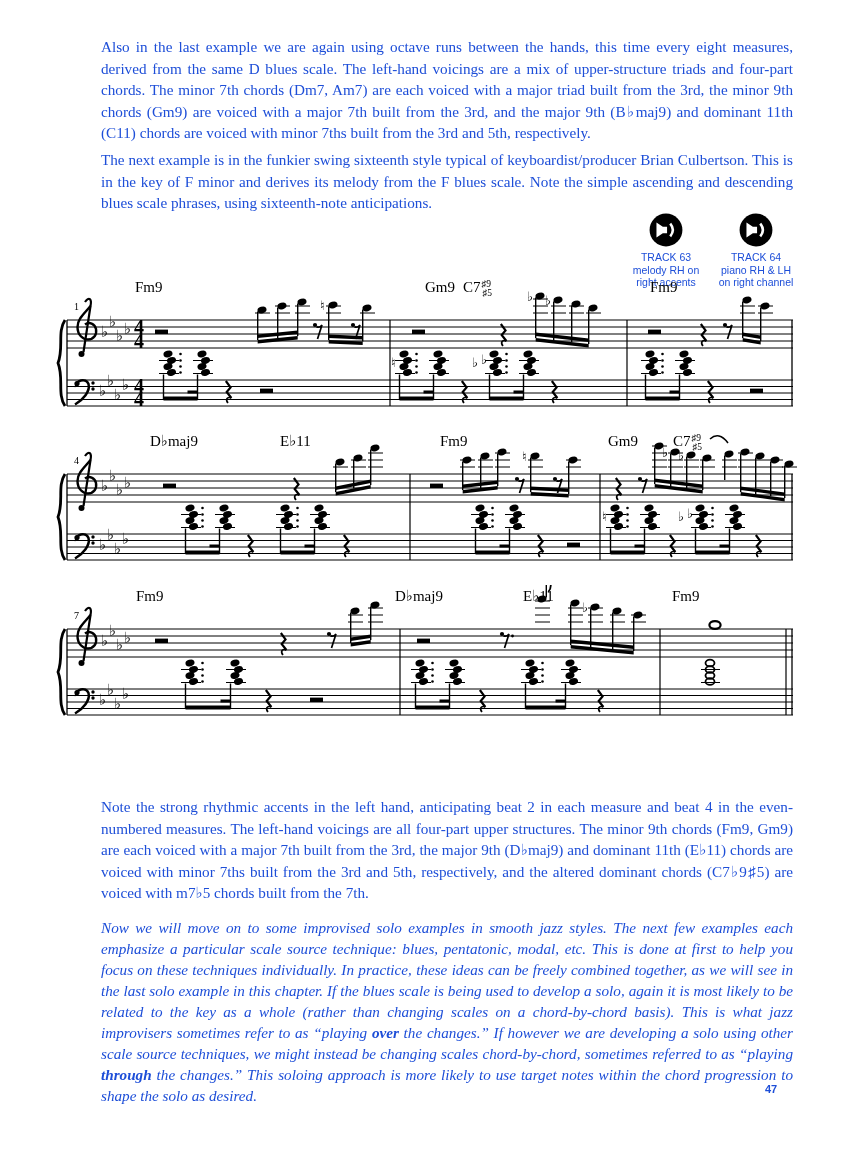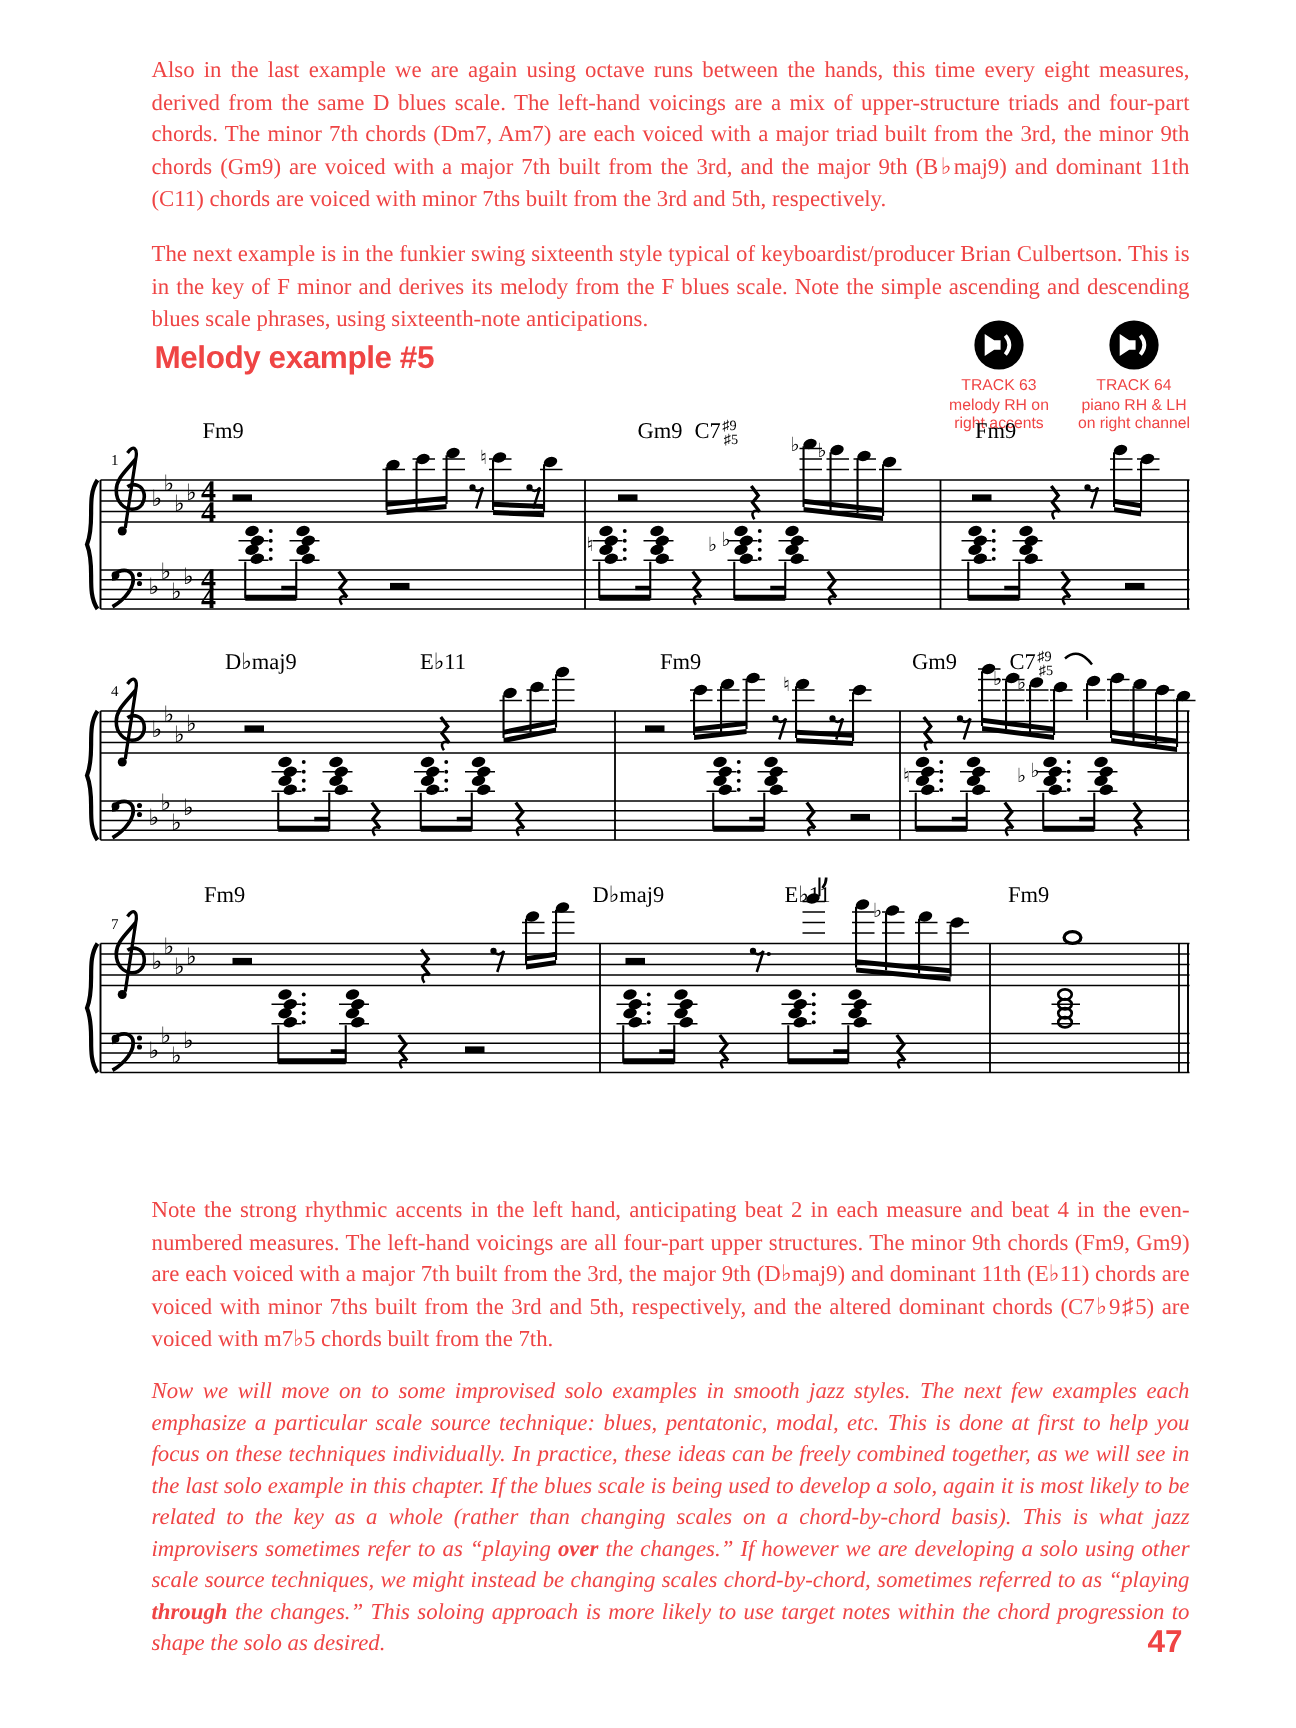--- a/index.html
+++ b/index.html
@@ -1,55 +1,54 @@
 <!DOCTYPE html>
 <html><head>
 <meta charset="utf-8">
 <style>
   html,body{margin:0;padding:0;background:#e8e8e8;}
-  .page{position:relative;width:864px;height:1152px;background:#ffffff;color:#ef4444;
+  .page{position:relative;width:864px;height:1152px;background:#ffffff;color:#1d4ed8;
         font-family:"Liberation Serif","DejaVu Serif",serif;overflow:hidden;}
   .body-text{position:absolute;left:101px;width:692px;font-size:15.2px;line-height:21.6px;
              text-align:justify;margin:0;}
   .p1{top:36px;}
-  .p2{top:159px;}
+  .p2{top:149px;}
   .p3{top:796px;}
   .p4{top:917px;line-height:21px;font-style:italic;}
   .h-melody{position:absolute;left:103px;top:227px;margin:0;
             font-family:"Liberation Sans","DejaVu Sans",sans-serif;
             font-weight:700;font-size:21px;letter-spacing:-0.3px;}
   .h-soloing{position:absolute;left:101px;top:874px;margin:0;
              font-family:"Liberation Sans","DejaVu Sans",sans-serif;
              font-weight:700;font-size:28.5px;letter-spacing:-0.6px;}
   .tracks{position:absolute;left:622px;top:212px;display:flex;gap:2px;}
   .track{width:88px;text-align:center;font-family:"Liberation Sans","DejaVu Sans",sans-serif;
          font-size:10.5px;line-height:12.5px;}
   .track .spk{display:block;margin:0 auto 3px auto;}
   .notation{position:absolute;left:55px;top:0;width:745px;}
   .sys{position:absolute;left:0;}
   .sys0{top:276px;} .sys1{top:430px;} .sys2{top:585px;}
   .pagenum{position:absolute;left:765px;top:1083px;
            font-family:"Liberation Sans","DejaVu Sans",sans-serif;
-           font-weight:700;font-size:21px;}
+           font-weight:700;font-size:11px;}
   .chord{font-family:"Liberation Serif","DejaVu Sans",serif;font-size:15px;}
   .mnum{font-family:"Liberation Serif",serif;font-size:10px;}
   .acc{font-family:"DejaVu Sans",sans-serif;}
   .ts{font-family:"Liberation Serif",serif;font-weight:700;font-size:20px;text-anchor:middle;}
   b{font-weight:700;}
 </style>
 </head>
 <body>
 
 <div class="page">
 
   <p class="body-text p1">Also in the last example we are again using octave runs between the hands, this time every eight measures, derived from the same D blues scale. The left-hand voicings are a mix of upper-structure triads and four-part chords. The minor 7th chords (Dm7, Am7) are each voiced with a major triad built from the 3rd, the minor 9th chords (Gm9) are voiced with a major 7th built from the 3rd, and the major 9th (B♭maj9) and dominant 11th (C11) chords are voiced with minor 7ths built from the 3rd and 5th, respectively.</p>
 
   <p class="body-text p2">The next example is in the funkier swing sixteenth style typical of keyboardist/producer Brian Culbertson. This is in the key of F minor and derives its melody from the F blues scale. Note the simple ascending and descending blues scale phrases, using sixteenth-note anticipations.</p>
 
-  <h2 class="h-melody">Melody example #5</h2>
 
   <div class="tracks">
     <div class="track">
       <svg class="spk" width="36" height="36" viewBox="0 0 34 34">
         <circle cx="17" cy="17" r="15.5" fill="#000"></circle>
         <polygon points="8,10 14,14 18,14 18,20 14,20 8,24" fill="#fff"></polygon>
         <path d="M21,11 Q26,17 21,23" stroke="#fff" stroke-width="2.4" fill="none"></path>
       </svg>
       <div>TRACK 63</div>
       <div>melody RH on</div>

